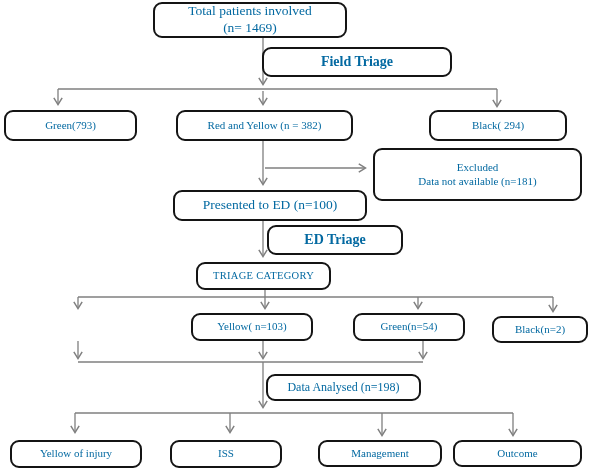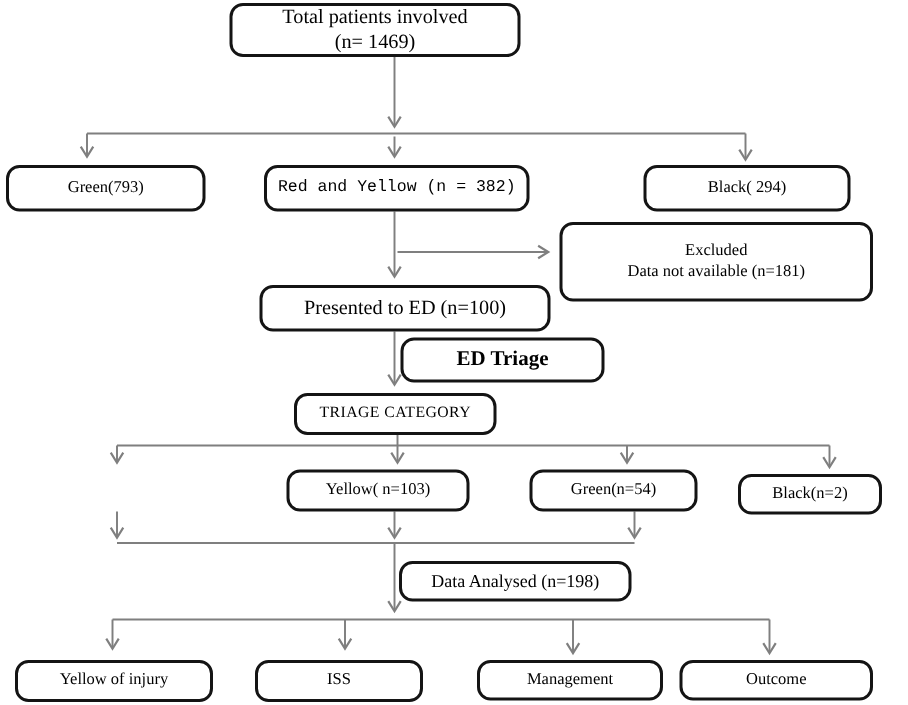--- a/index.html
+++ b/index.html
@@ -1,21 +1,21 @@
 <!DOCTYPE html>
 <html><head>
 <meta charset="utf-8">
 <style>
   html,body{margin:0;padding:0;background:#ffffff;}
   #stage{
     position:relative;
     width:605px;height:470px;
     background:#ffffff;
     font-family:"Liberation Serif","DejaVu Serif",serif;
-    color:#000000;
+    color:#0369a1;
     overflow:hidden;
   }
   #connectors{position:absolute;left:0;top:0;width:605px;height:470px;}
   .node{
     position:absolute;
     box-sizing:border-box;
     border:2.5px solid #141414;
     border-radius:9px;
     background:#ffffff;
     display:flex;
@@ -74,26 +74,29 @@
       <path d="M382,413 V435" marker-end="url(#arr)"></path>
       <path d="M513,413 V435" marker-end="url(#arr)"></path>
     </g>
   </svg>
 
   <div class="node" style="left:153px;top:2px;width:194px;height:36px;font-size:13.5px;">
     <div>Total patients involved</div>
     <div>(n= 1469)</div>
   </div>
 
+  <div class="node bold" style="left:262px;top:47px;width:190px;height:30px;">
+    <div>Field Triage</div>
+  </div>
 
   <div class="node" style="left:4px;top:110px;width:133px;height:31px;">
     <div>Green(793)</div>
   </div>
 
-  <div class="node" style="left:176px;top:110px;width:177px;height:31px;font-family:Liberation Mono, monospace;">
+  <div class="node" style="left:176px;top:110px;width:177px;height:31px;">
     <div>Red and Yellow (n = 382)</div>
   </div>
 
   <div class="node" style="left:429px;top:110px;width:138px;height:31px;">
     <div>Black( 294)</div>
   </div>
 
   <div class="node" style="left:373px;top:148px;width:209px;height:53px;">
     <div>Excluded</div>
     <div>Data not available (n=181)</div>

